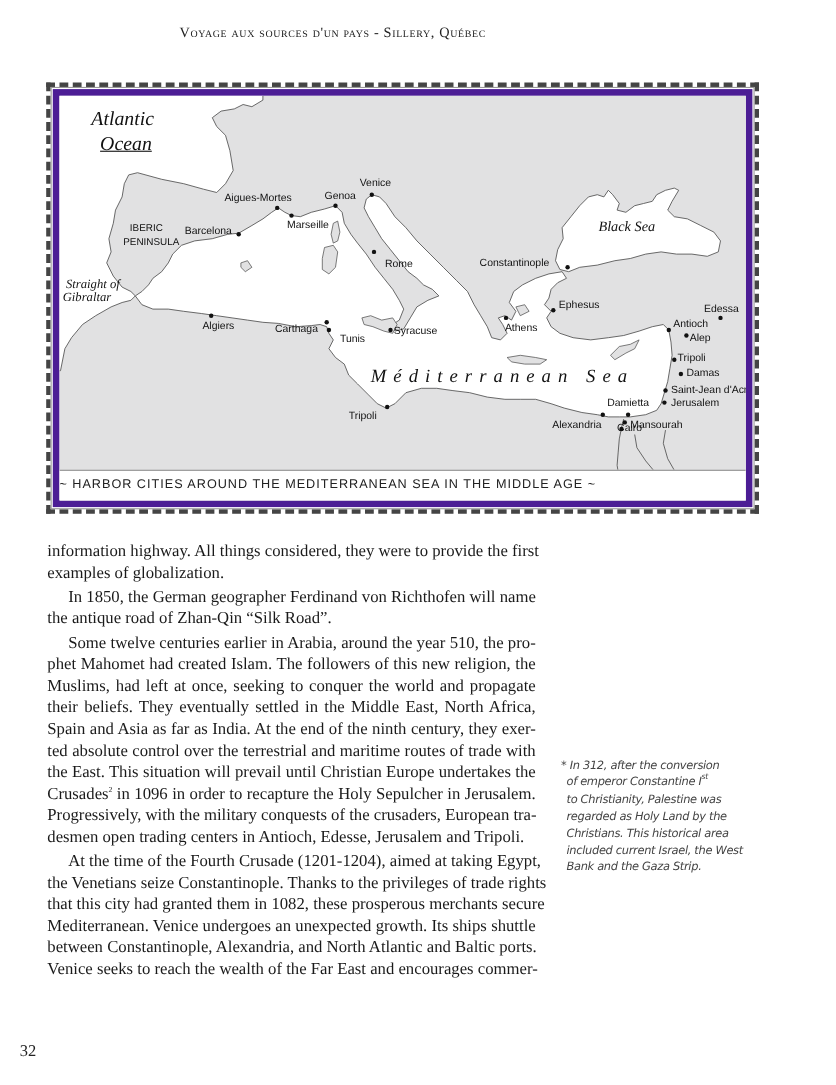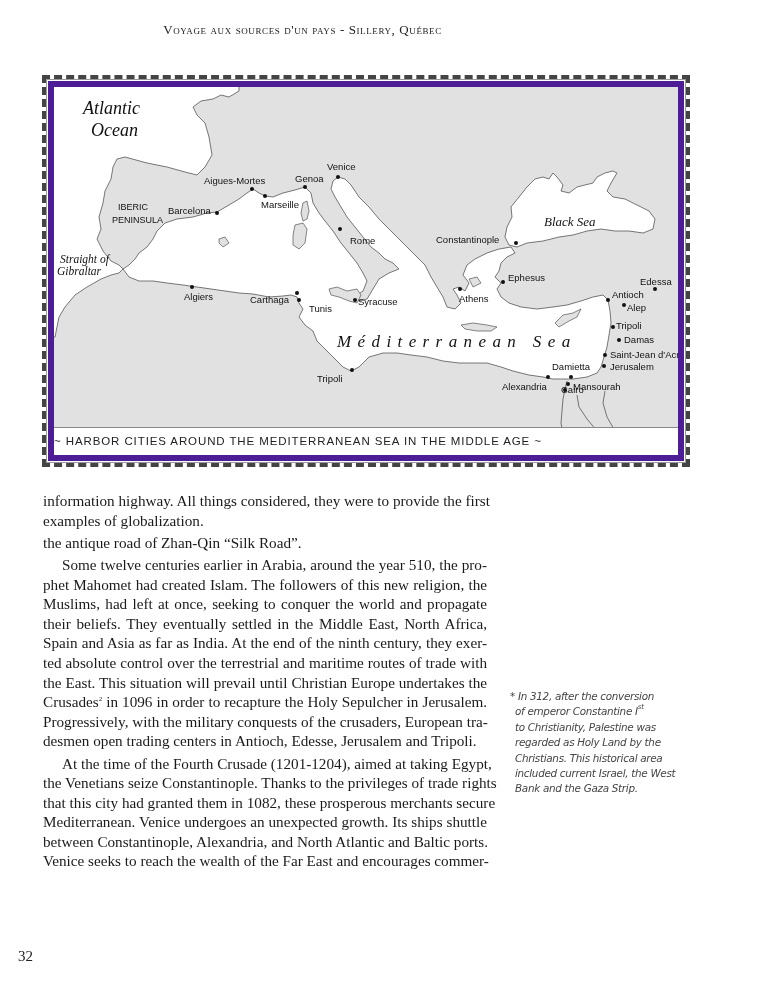--- a/index.html
+++ b/index.html
@@ -96,26 +96,26 @@
         <circle cx="598" cy="348" r="2"></circle>
         <circle cx="597" cy="359" r="2"></circle>
         <circle cx="564" cy="370" r="2"></circle>
         <circle cx="541" cy="370" r="2"></circle>
         <circle cx="561" cy="377" r="2"></circle>
         <circle cx="558" cy="383" r="2"></circle>
       </g>
     </svg>
 
     <div class="lbl lbl-ocean" style="left:29px;top:12px;">Atlantic</div>
-    <div class="lbl lbl-ocean" style="left:37px;top:34px;">Ocean</div>
+    <div class="lbl lbl-ocean" style="left:37px;top:34px;text-decoration:underline;">Ocean</div>
     <div class="lbl lbl-region" style="left:64px;top:114px;">IBERIC</div>
     <div class="lbl lbl-region" style="left:58px;top:127px;">PENINSULA</div>
     <div class="lbl lbl-strait" style="left:6px;top:166px;">Straight of</div>
     <div class="lbl lbl-strait" style="left:3px;top:178px;">Gibraltar</div>
-    <div class="lbl lbl-sea" style="left:490px;top:112px;margin-top:16px;">Black Sea</div>
+    <div class="lbl lbl-sea" style="left:490px;top:112px;">Black Sea</div>
     <div class="lbl lbl-med" style="left:283px;top:246px;">Méditerranean Sea</div>
 
     <div class="lbl" style="left:114px;top:119px;">Barcelona</div>
     <div class="lbl" style="left:150px;top:89px;">Aigues-Mortes</div>
     <div class="lbl" style="left:207px;top:113px;">Marseille</div>
     <div class="lbl" style="left:241px;top:87px;">Genoa</div>
     <div class="lbl" style="left:273px;top:75px;">Venice</div>
     <div class="lbl" style="left:263px;top:149px;padding-left:33px;">Rome</div>
     <div class="lbl" style="left:382px;top:148px;">Constantinople</div>
     <div class="lbl" style="left:454px;top:186px;">Ephesus</div>
@@ -140,20 +140,21 @@
     <div class="caption-strip">~ HARBOR CITIES AROUND THE MEDITERRANEAN SEA IN THE MIDDLE AGE ~</div>
   </div>
 </div>
 
 <div class="main-text" id="main-text">
     <div class="para">
       <span class="ln">information highway. All things considered, they were to provide the first</span>
       <span class="ln last">examples of globalization.</span>
     </div>
     <div class="para">
+      <span class="ln indent">In 1850, the German geographer Ferdinand von Richthofen will name</span>
       <span class="ln last">the antique road of Zhan-Qin “Silk Road”.</span>
     </div>
     <div class="para">
       <span class="ln indent">Some twelve centuries earlier in Arabia, around the year 510, the pro-</span>
       <span class="ln">phet Mahomet had created Islam. The followers of this new religion, the</span>
       <span class="ln">Muslims, had left at once, seeking to conquer the world and propagate</span>
       <span class="ln">their beliefs. They eventually settled in the Middle East, North Africa,</span>
       <span class="ln">Spain and Asia as far as India. At the end of the ninth century, they exer-</span>
       <span class="ln">ted absolute control over the terrestrial and maritime routes of trade with</span>
       <span class="ln">the East. This situation will prevail until Christian Europe undertakes the</span>

